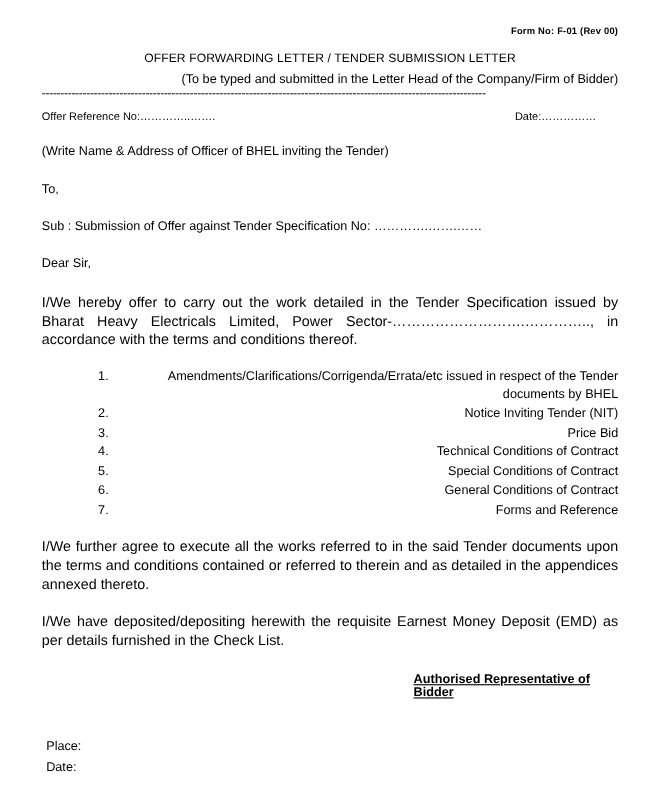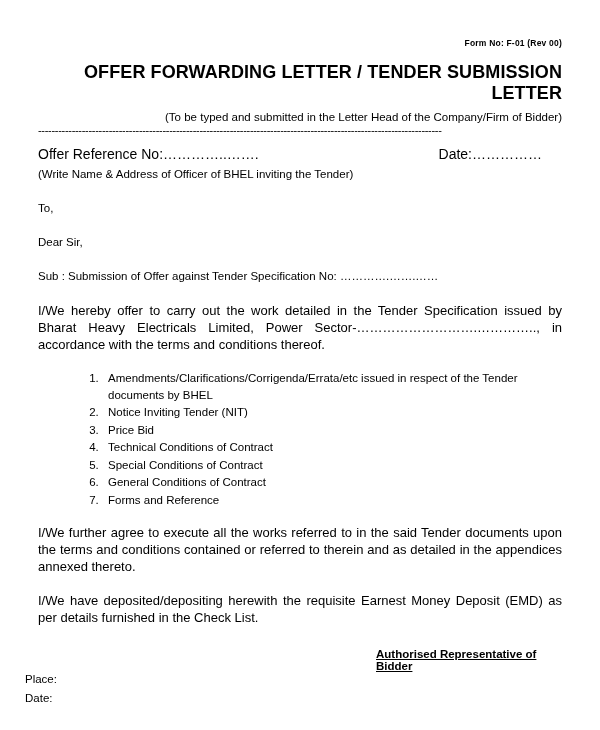--- a/index.html
+++ b/index.html
@@ -12,55 +12,55 @@
     background: #ffffff;
     font-family: "Liberation Sans", sans-serif;
     color: #000000;
     overflow: hidden;
   }
   .page {
     position: relative;
     width: 600px;
     height: 730px;
     box-sizing: border-box;
-    padding: 38px 38px 10px 38px;
+    padding: 23px 38px 10px 38px;
   }
   .form-no {
     text-align: right;
     font-size: 8.5px;
     font-weight: bold;
     letter-spacing: 0.2px;
     margin-bottom: 14px;
   }
   .doc-title {
-    text-align: right;
-    font-weight: bold;
-    font-size: 18px;
+    text-align: center;
+    font-weight: normal;
+    font-size: 11px;
     letter-spacing: 0.1px;
     margin-bottom: 7px;
   }
   .doc-subtitle {
     text-align: right;
     font-size: 11.5px;
     margin-bottom: 2px;
   }
   .dash-rule {
     font-size: 11px;
     letter-spacing: -0.3px;
     white-space: nowrap;
     overflow: hidden;
     line-height: 11px;
     height: 13px;
     margin-bottom: 8px;
   }
   .row-line {
     display: flex;
     justify-content: space-between;
-    font-size: 14px;
-    margin-bottom: 4px;
+    font-size: 10px;
+    margin-bottom: 18px;
   }
   .row-line .left { flex: 0 0 auto; }
   .row-line .right { flex: 0 0 auto; padding-right: 20px; }
   .para {
     font-size: 13px;
     line-height: 17px;
     text-align: justify;
     margin-bottom: 17px;
   }
   .short {
@@ -69,40 +69,41 @@
     margin-bottom: 17px;
   }
   .tight {
     margin-bottom: 14px;
   }
   ol.doclist {
     margin: 0 0 16px 0;
     padding-left: 64px;
     font-size: 11.5px;
     line-height: 16.5px;
+    text-align: right;
   }
   ol.doclist li {
     padding-left: 6px;
     margin-bottom: 1px;
   }
   .sign-block {
     margin-top: 22px;
     margin-left: 290px;
     font-size: 11.5px;
   }
   .sign-title {
     font-weight: bold;
     text-decoration: underline;
     font-size: 11.5px;
     margin-bottom: 4px;
     margin-left: 48px;
   }
   .footer {
     position: absolute;
-    left: 25px;
+    left: 42px;
     bottom: 22px;
     font-size: 11.5px;
     line-height: 19px;
   }
 </style>
 </head>
 <body>
 
 <div class="page">
 
@@ -114,23 +115,23 @@
 
   <div class="row-line">
     <span class="left">Offer Reference No:…………..…….</span>
     <span class="right">Date:……………</span>
   </div>
 
   <div class="short">(Write Name &amp; Address of Officer of BHEL inviting the Tender)</div>
 
   <div class="short">To,</div>
 
+  <div class="short">Sub  : Submission of Offer against Tender Specification No: ………….…….……</div>
+
   <div class="short">Dear Sir,</div>
-
-  <div class="short">Sub  : Submission of Offer against Tender Specification No: ………….…….……</div>
 
   <div class="para">I/We hereby offer to carry out the work detailed in the Tender Specification issued by Bharat Heavy Electricals Limited, Power Sector-……………………….…………..,  in accordance with the terms and conditions thereof.</div>
 
 
   <ol class="doclist">
     <li>Amendments/Clarifications/Corrigenda/Errata/etc issued in respect of the Tender documents by BHEL</li>
     <li>Notice Inviting Tender (NIT)</li>
     <li>Price Bid</li>
     <li>Technical Conditions of Contract</li>
     <li>Special Conditions of Contract</li>

